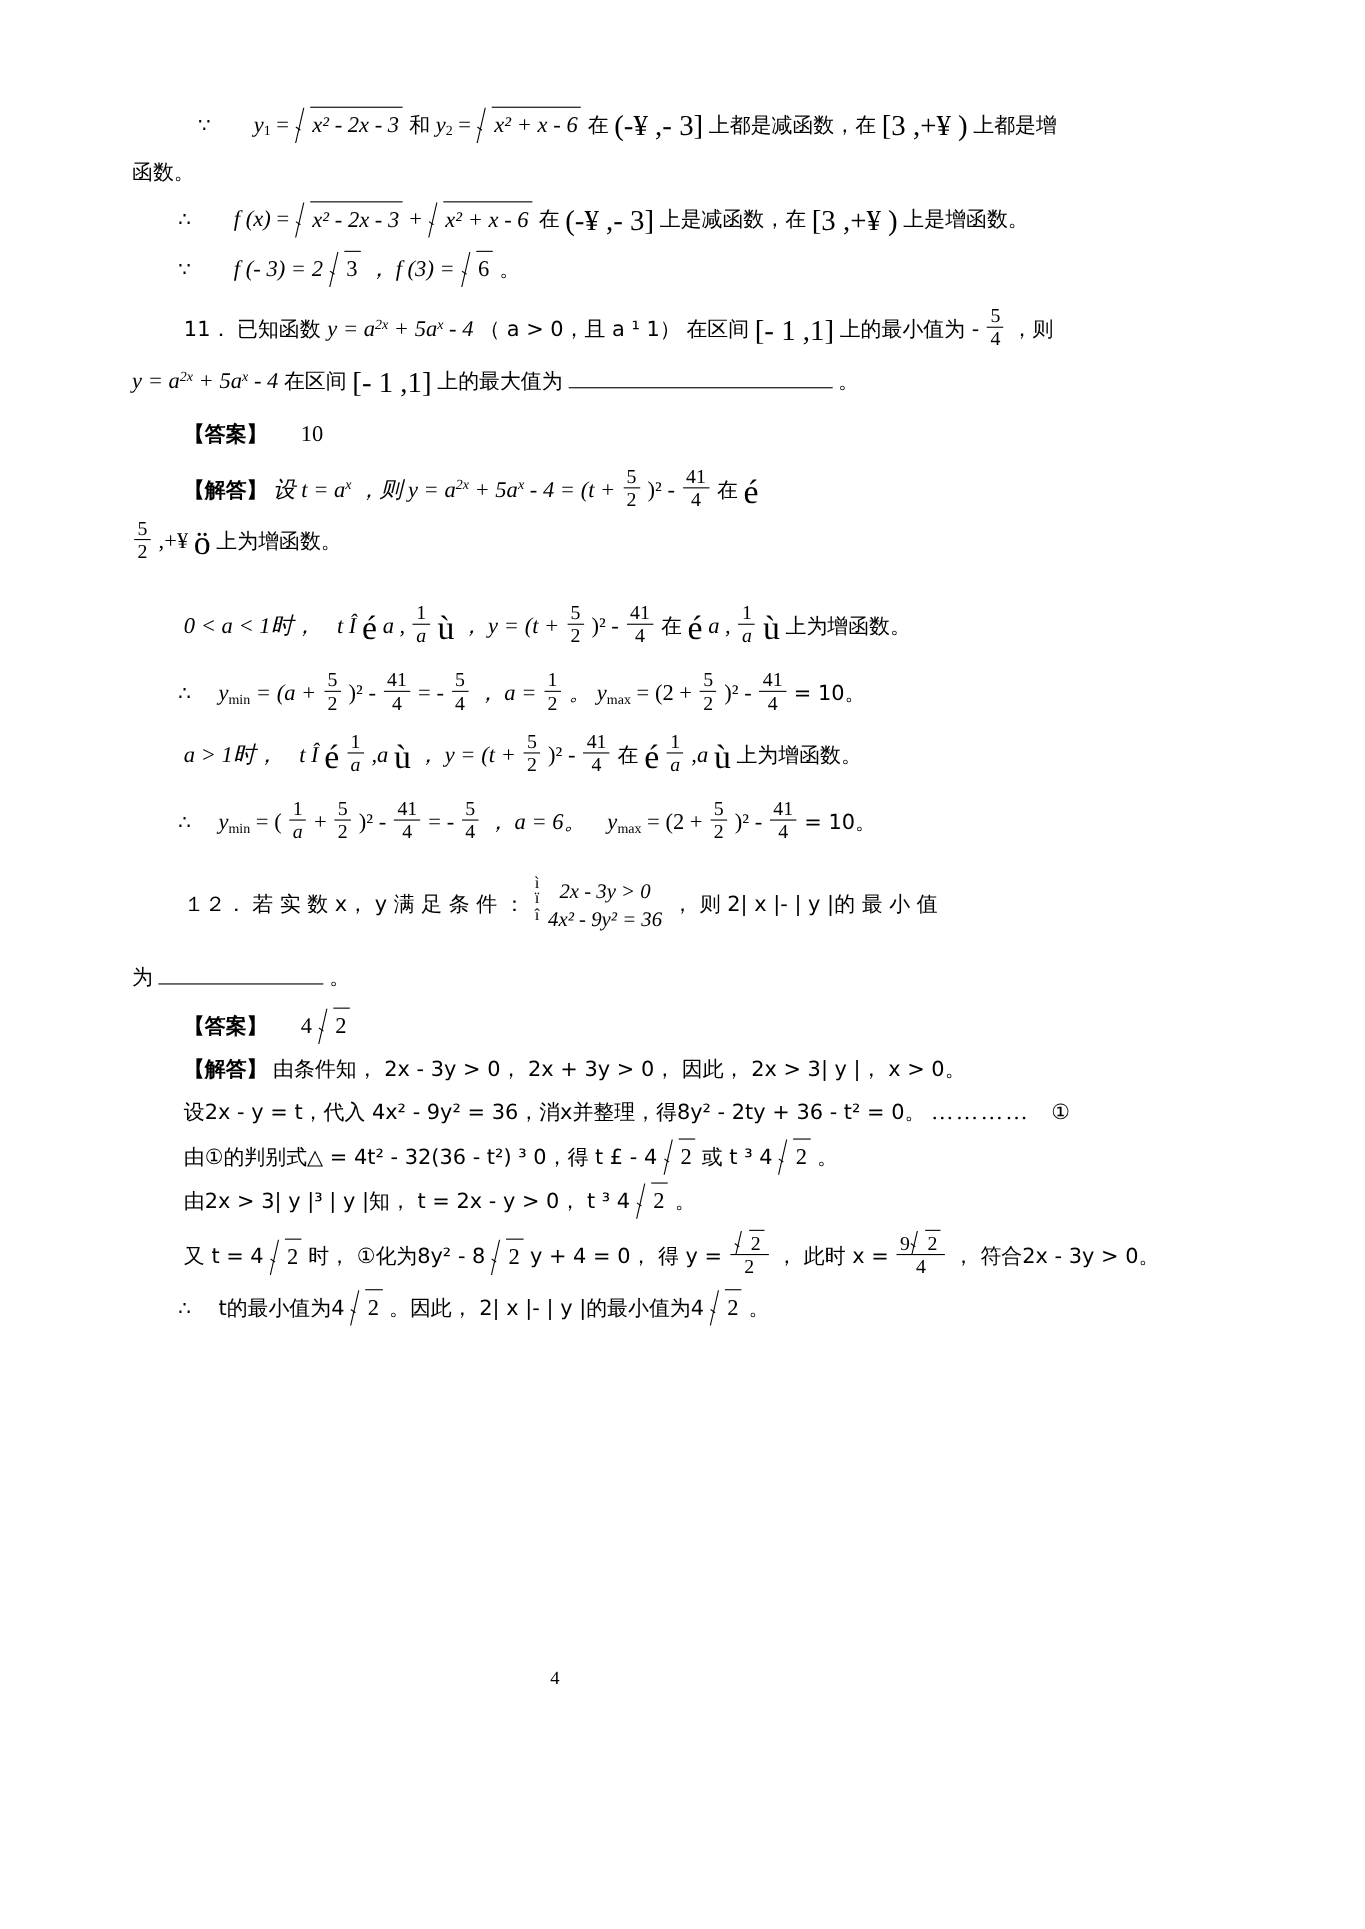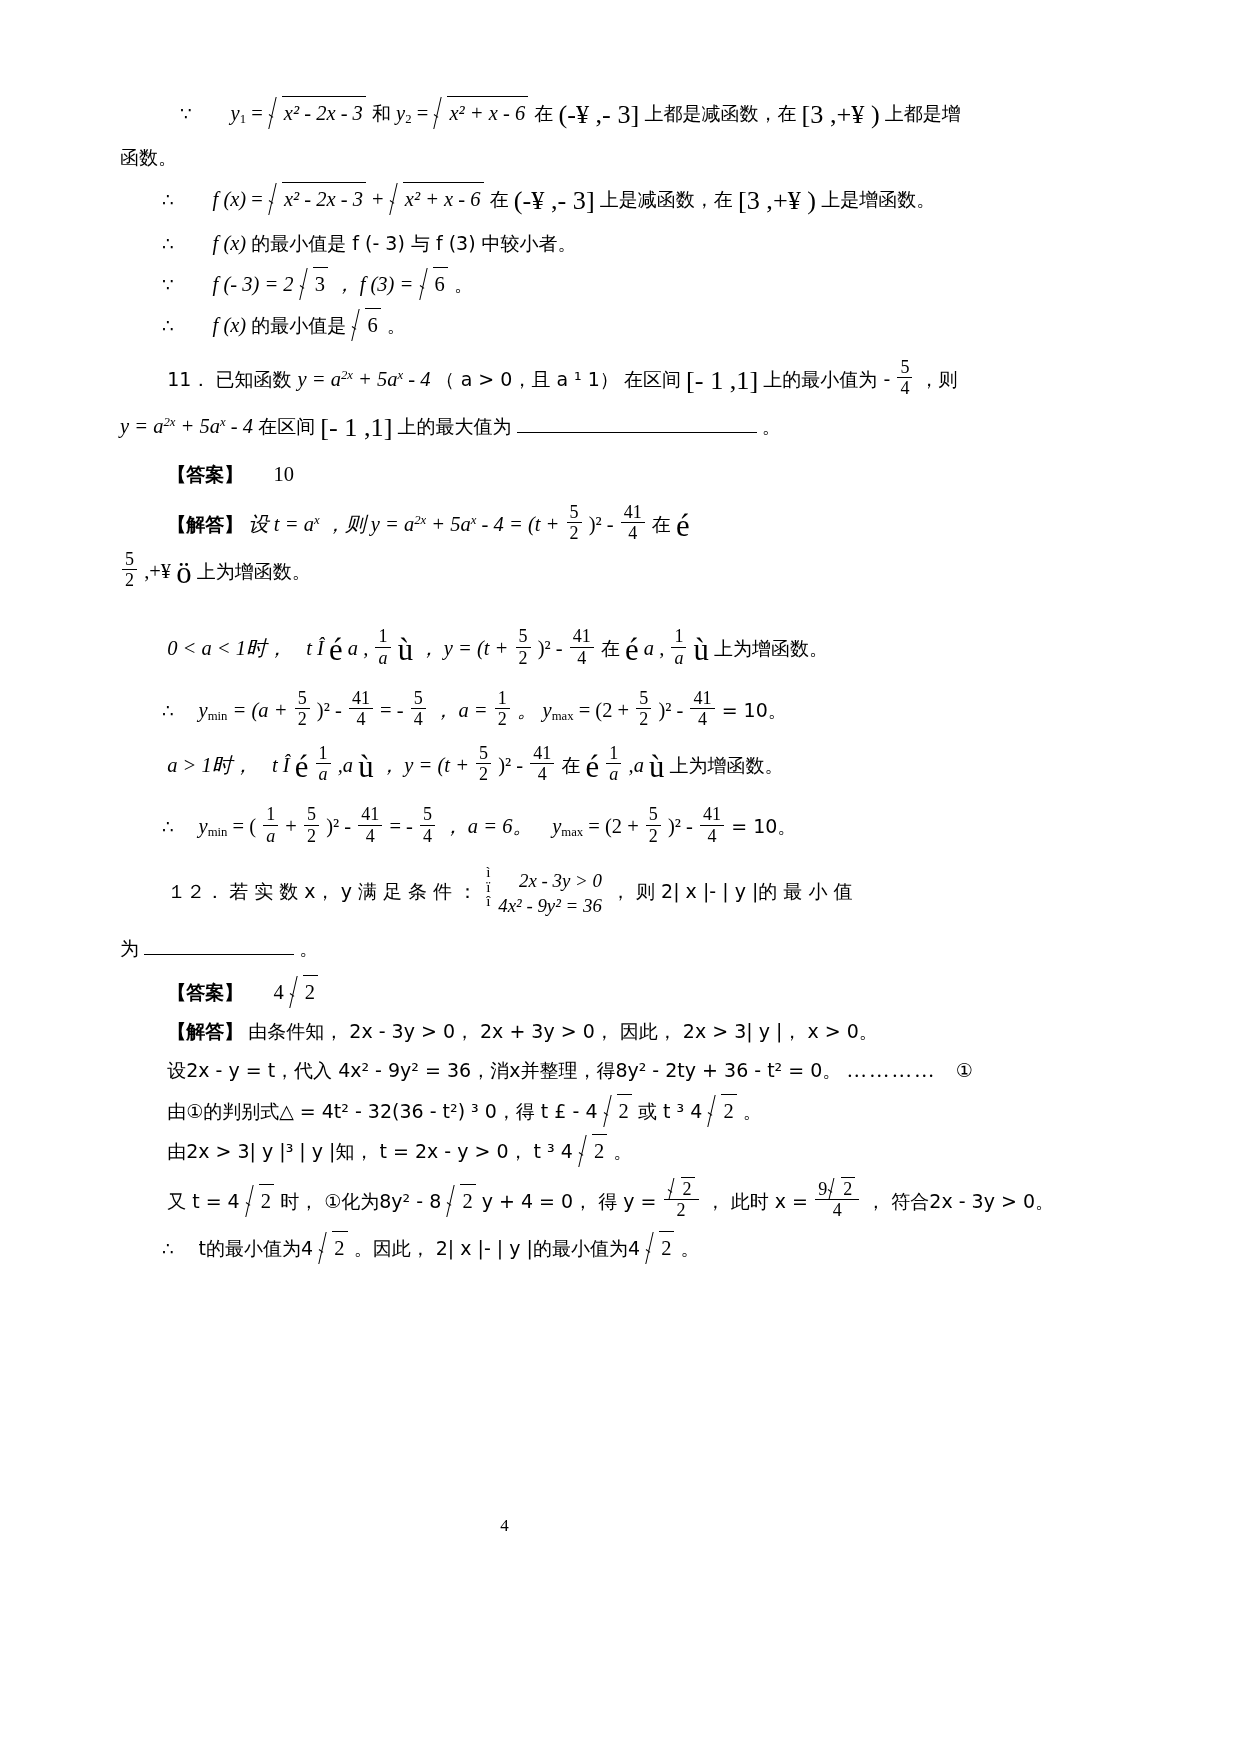--- a/index.html
+++ b/index.html
@@ -110,24 +110,24 @@
     padding: 0 3px;
   }
   .blank-u {
     display: inline-block;
     border-bottom: 1.3px solid #000;
     height: 1em;
   }
   .sysbrace {
     display: inline-block;
     vertical-align: middle;
-    text-align: right;
+    text-align: center;
     font-size: 0.92em;
     line-height: 1.35;
-    margin: 6px 4px;
+    margin: 16px 4px;
     position: relative;
     padding-left: 12px;
   }
   .sysbrace .brow { display: block; }
   .sysbrace::before {
     content: "ì\Aï\Aî";
     white-space: pre;
     position: absolute;
     left: 0;
     top: -0.15em;
@@ -189,42 +189,30 @@
     <span class="rad"><span class="radbody ital">x² - 2x - 3</span></span>
     <span>+</span>
     <span class="rad"><span class="radbody ital">x² + x - 6</span></span>
     <span class="cjk">在</span>
     <span class="bracket">(-¥ ,- 3]</span>
     <span class="cjk">上是减函数，在</span>
     <span class="bracket">[3 ,+¥ )</span>
     <span class="cjk">上是增函数。</span>
   </div>
 
-  <div class="line">
-    <span class="indent"></span><span class="therefore">∴</span><span class="sp-xl"></span>
-    <span class="ital">f (x)</span>
-    <span class="cjk">的最小值是 f (- 3) 与 f (3) 中较小者。</span>
-  </div>
 
   <div class="line">
     <span class="indent"></span><span class="because">∵</span><span class="sp-xl"></span>
     <span class="ital">f (- 3) = 2</span>
     <span class="rad"><span class="radbody">3</span></span>
     <span class="ital">，  f (3) =</span>
     <span class="rad"><span class="radbody">6</span></span>
     <span class="cjk">。</span>
   </div>
 
-  <div class="line">
-    <span class="indent"></span><span class="therefore">∴</span><span class="sp-xl"></span>
-    <span class="ital">f (x)</span>
-    <span class="cjk">的最小值是</span>
-    <span class="rad"><span class="radbody">6</span></span>
-    <span class="cjk">。</span>
-  </div>
 
   <div class="line" style="margin-top:16px">
     <span class="indent"></span>
     <span class="cjk">11．</span>
     <span class="cjk">已知函数 </span>
     <span class="ital">y = a</span><sup class="ital">2x</sup>
     <span class="ital">+ 5a</span><sup class="ital">x</sup>
     <span class="ital">- 4</span>
     <span class="cjk">（ a &gt; 0，且 a ¹ 1）</span>
     <span class="cjk">在区间</span>

